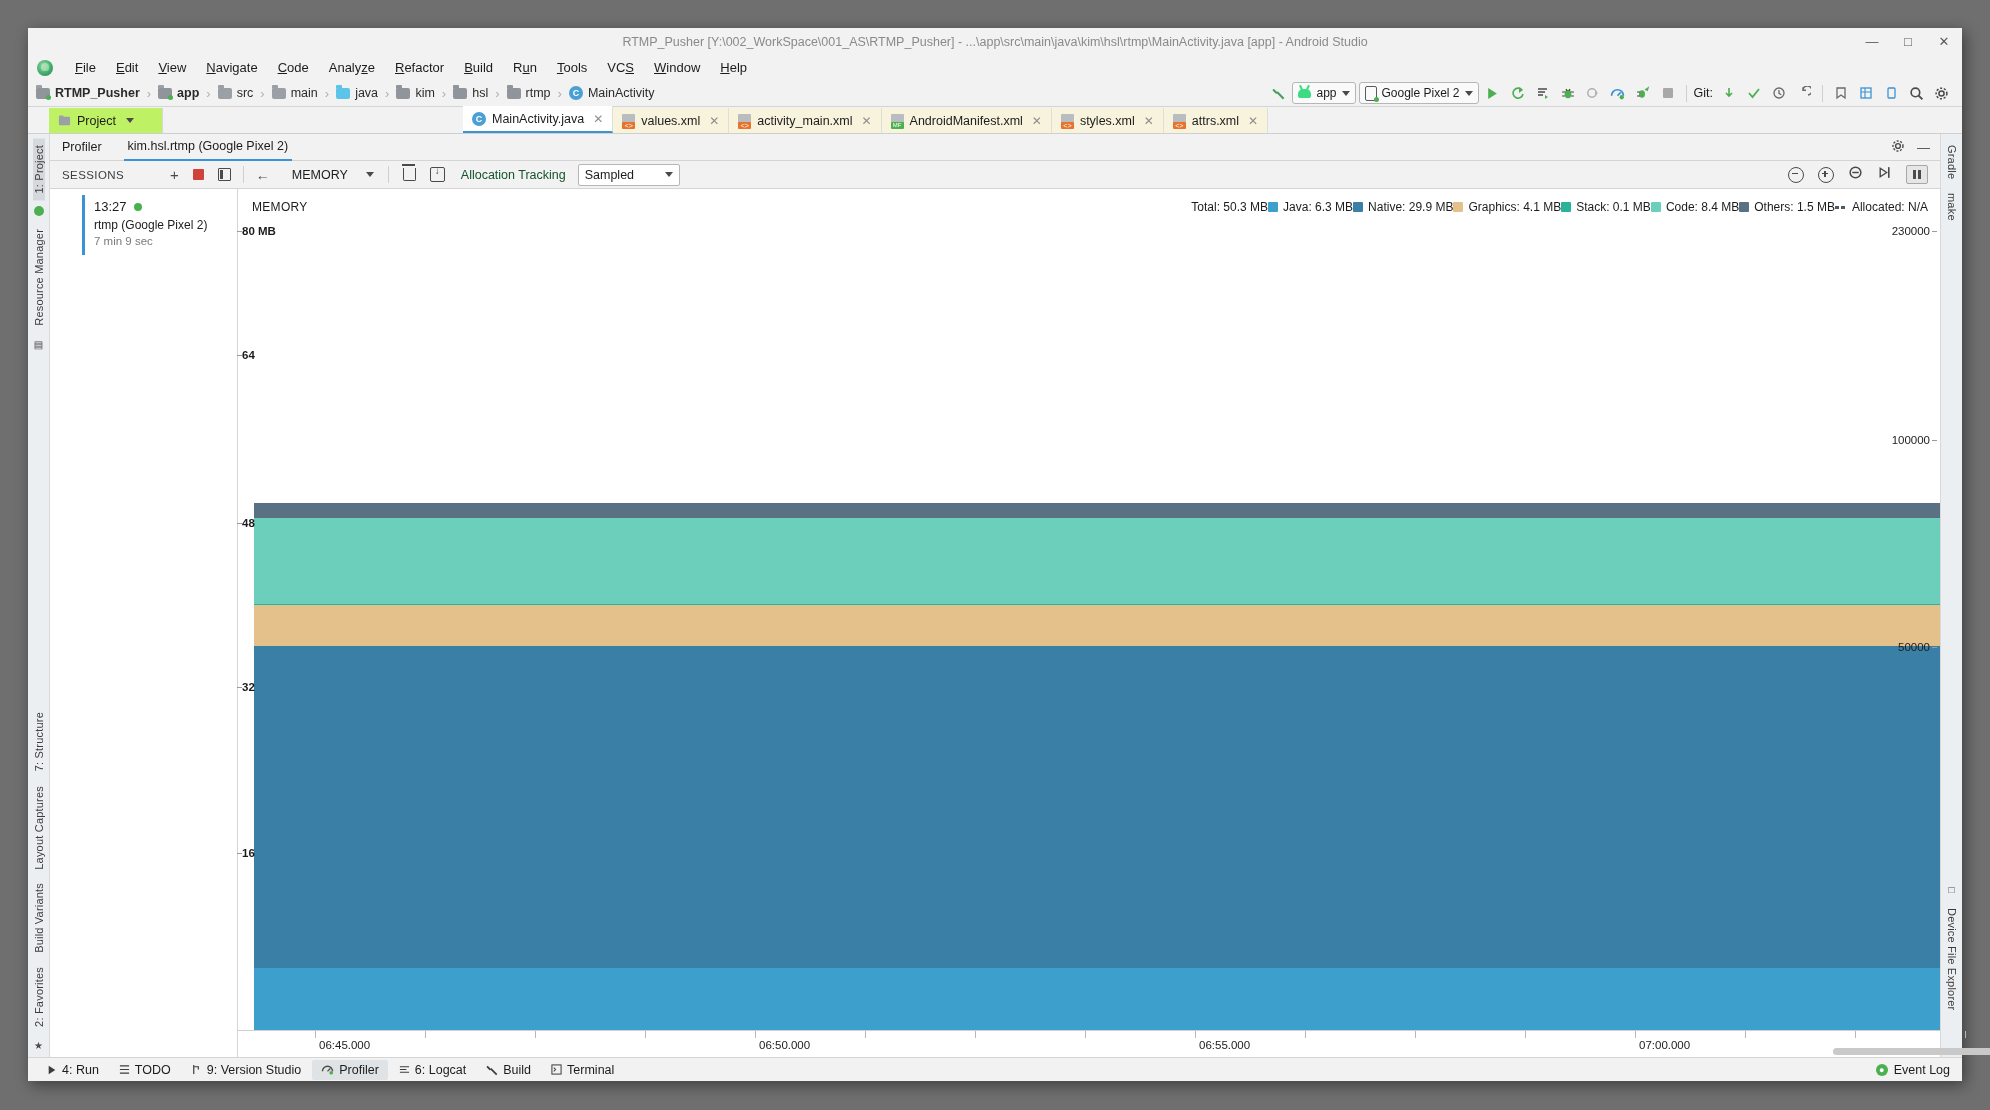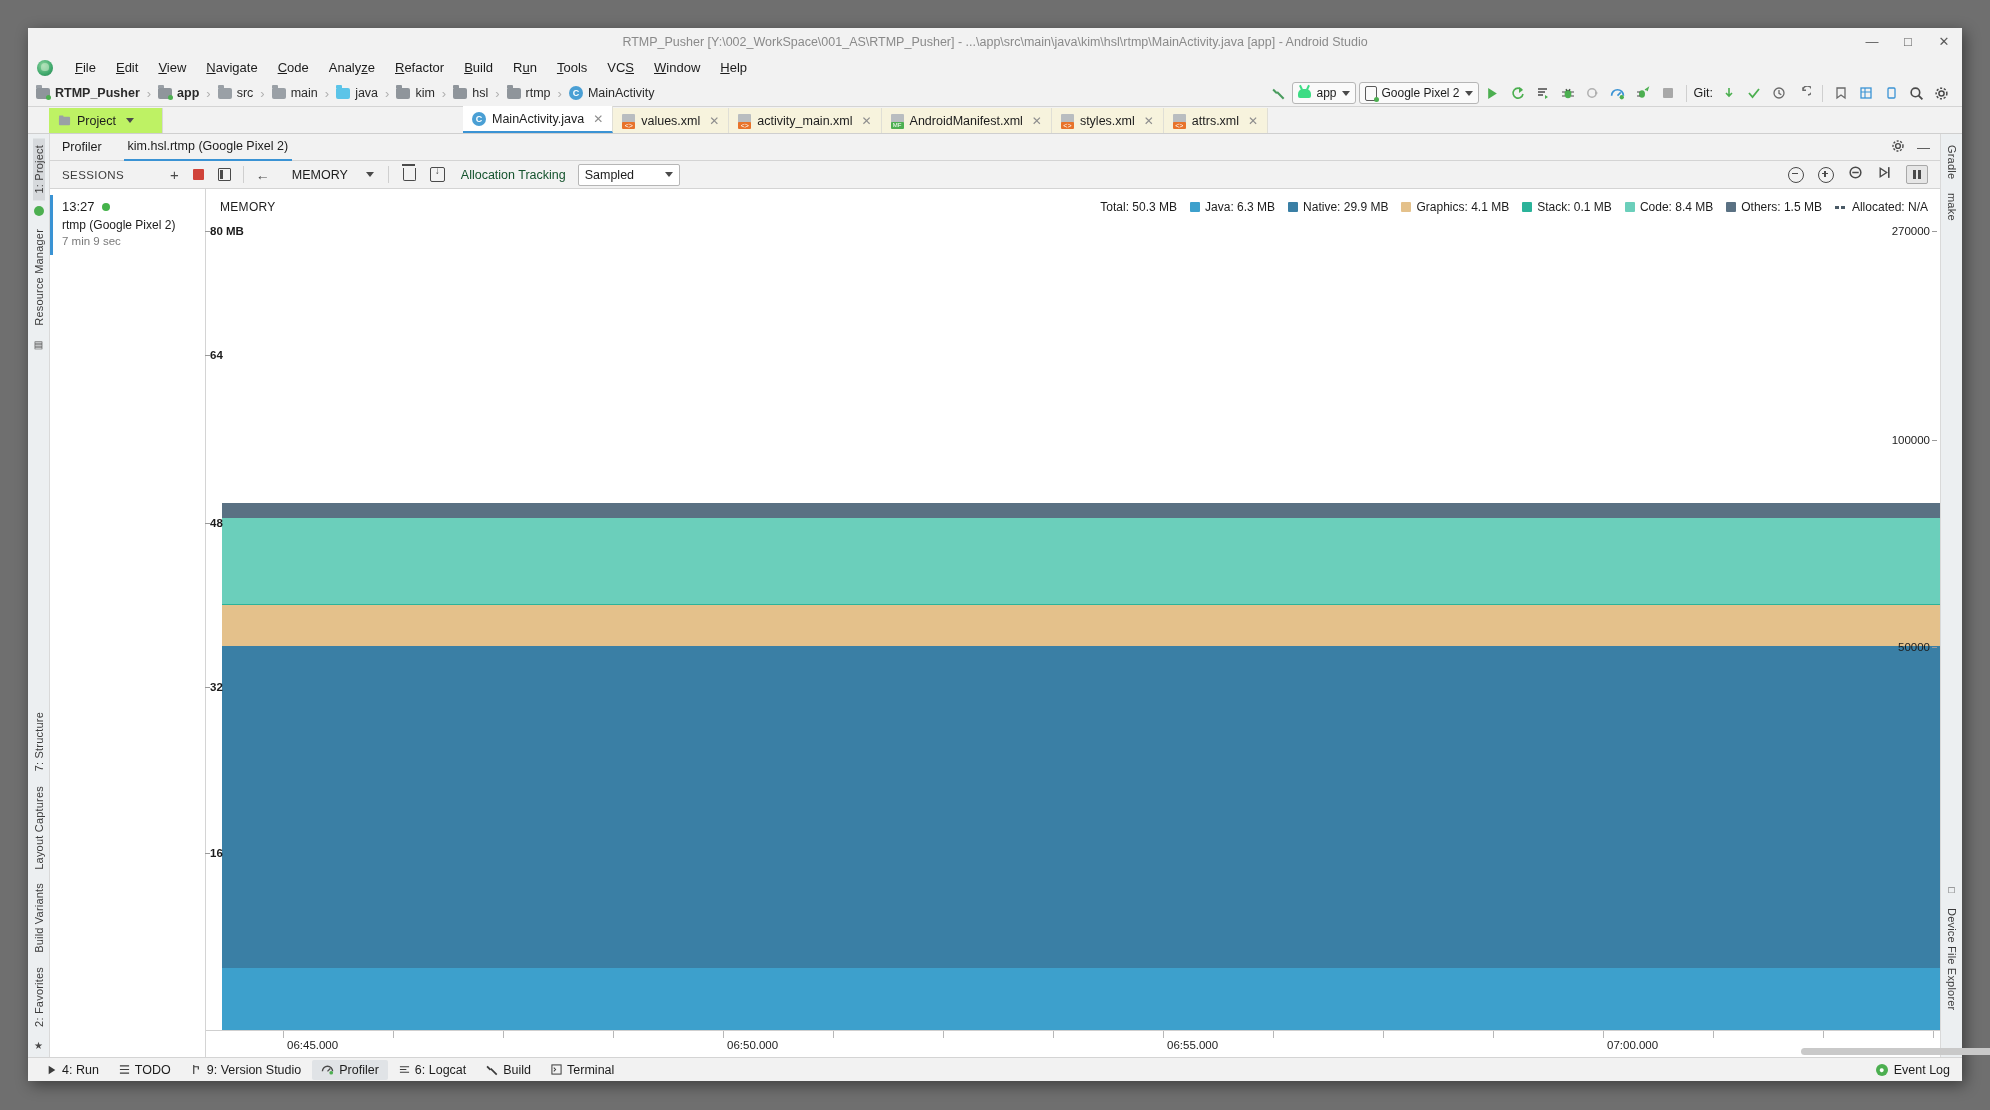--- a/index.html
+++ b/index.html
@@ -103,33 +103,33 @@
            display:flex;align-items:center;justify-content:space-between;padding:0 6px;font-size:12.5px;color:#1c1c1c;}
   .prof-toolbar-right{margin-left:auto;display:flex;align-items:center;gap:14px;padding-right:12px;color:#4a4a4a;}
   .circ{width:14px;height:14px;border:1.5px solid #4a4a4a;border-radius:50%;position:relative;}
   .circ:before{content:"";position:absolute;left:3px;top:5.2px;width:6px;height:1.5px;background:#4a4a4a;}
   .circ.plus:after{content:"";position:absolute;left:5.2px;top:3px;width:1.5px;height:6px;background:#4a4a4a;}
   .pausebtn{width:20px;height:17px;border:1px solid #a8a8a8;border-radius:2px;background:#e6e6e6;
             display:flex;align-items:center;justify-content:center;gap:2px;}
   .pausebtn i{width:3px;height:9px;background:#4a4a4a;display:block;}
 
   .prof-body{flex:1 1 auto;display:flex;min-height:0;}
-  .sessions{width:155px;background:#fff;border-right:1px solid #d4d4d4;flex:0 0 auto;padding-top:6px;}
+  .sessions{width:155px;background:#fff;border-right:1px solid #d4d4d4;flex:0 0 auto;padding-top:6px;padding-left:32px;}
   .session-item{border-left:3px solid #3a93d4;padding:4px 8px 8px 9px;background:#fff;}
   .sess-l1{font-size:13px;color:#1c1c1c;display:flex;align-items:center;gap:7px;}
   .dot{width:8px;height:8px;border-radius:50%;background:#44b34a;display:inline-block;}
   .sess-l2{font-size:12px;color:#1c1c1c;margin-top:4px;}
   .sess-l3{font-size:11.5px;color:#7a7a7a;margin-top:3px;}
 
   
   .chartwrap{flex:1 1 auto;position:relative;background:#fff;min-width:0;}
   .legendrow{position:absolute;top:9px;left:0;right:0;height:18px;display:flex;align-items:center;padding:0 12px 0 14px;
              font-size:12px;color:#1c1c1c;z-index:6;}
   .legendrow .memlbl{letter-spacing:.3px;}
-  .legends{margin-left:auto;display:flex;align-items:center;gap:13px;}
+  .legends{margin-left:auto;display:flex;align-items:center;}
   .lg{display:flex;align-items:center;gap:5px;white-space:nowrap;}
   .sw{width:10px;height:10px;border-radius:1px;display:inline-block;}
   .dashsw{width:12px;height:3px;display:inline-block;
           background:repeating-linear-gradient(to right,#4a5a66 0 4px,transparent 4px 6px);}
 
   .plot{position:absolute;left:0;right:0;top:26px;bottom:26px;}
   .ytick{position:absolute;left:4px;font-size:11.5px;color:#1c1c1c;transform:translateY(-50%);white-space:nowrap;font-weight:bold;}
   .ytick:before{content:"";position:absolute;left:-5px;top:50%;width:5px;height:1px;background:#9a9a9a;}
   .ytick-r{position:absolute;right:10px;font-size:11.5px;color:#1c1c1c;transform:translateY(-50%);white-space:nowrap;}
   .ytick-r:after{content:"";position:absolute;right:-7px;top:50%;width:5px;height:1px;background:#9a9a9a;}
@@ -540,21 +540,21 @@
               <div class="band" style="background:#3a7fa5;bottom:7.75%;height:39.375%;"></div>
               <div class="band" style="background:#3da0cc;bottom:0;height:7.75%;"></div>
             </div>
 
             <div class="ytick" style="top:2%;">80 MB</div>
             <div class="ytick" style="top:17.1%;">64</div>
             <div class="ytick" style="top:37.8%;">48</div>
             <div class="ytick" style="top:57.9%;">32</div>
             <div class="ytick" style="top:78.2%;">16</div>
 
-            <div class="ytick-r" style="top:2%;">270000</div>
+            <div class="ytick-r" style="top:2%;">230000</div>
             <div class="ytick-r" style="top:27.6%;">100000</div>
             <div class="ytick-r" style="top:52.9%;">50000</div>
           </div>
 
           <div class="xaxis">
             <div class="xtick" style="left:77px;"></div>
             <div class="xlab" style="left:81px;">06:45.000</div>
             <div class="xtick" style="left:187px;"></div>
             <div class="xtick" style="left:297px;"></div>
             <div class="xtick" style="left:407px;"></div>

